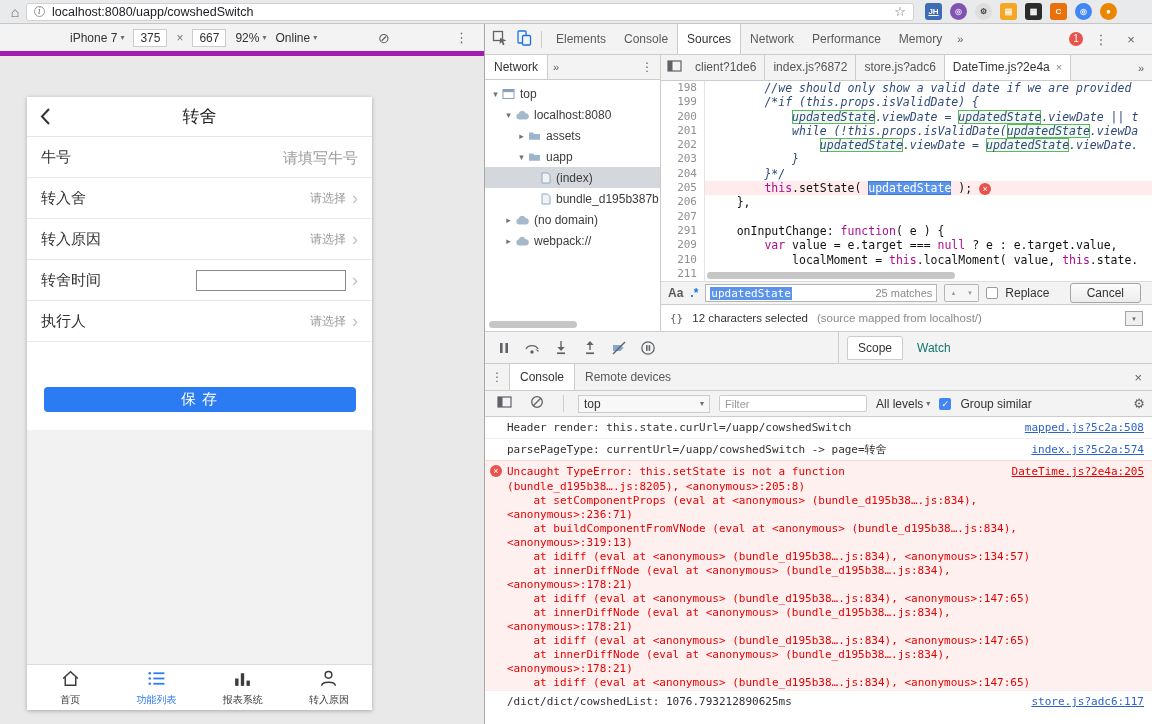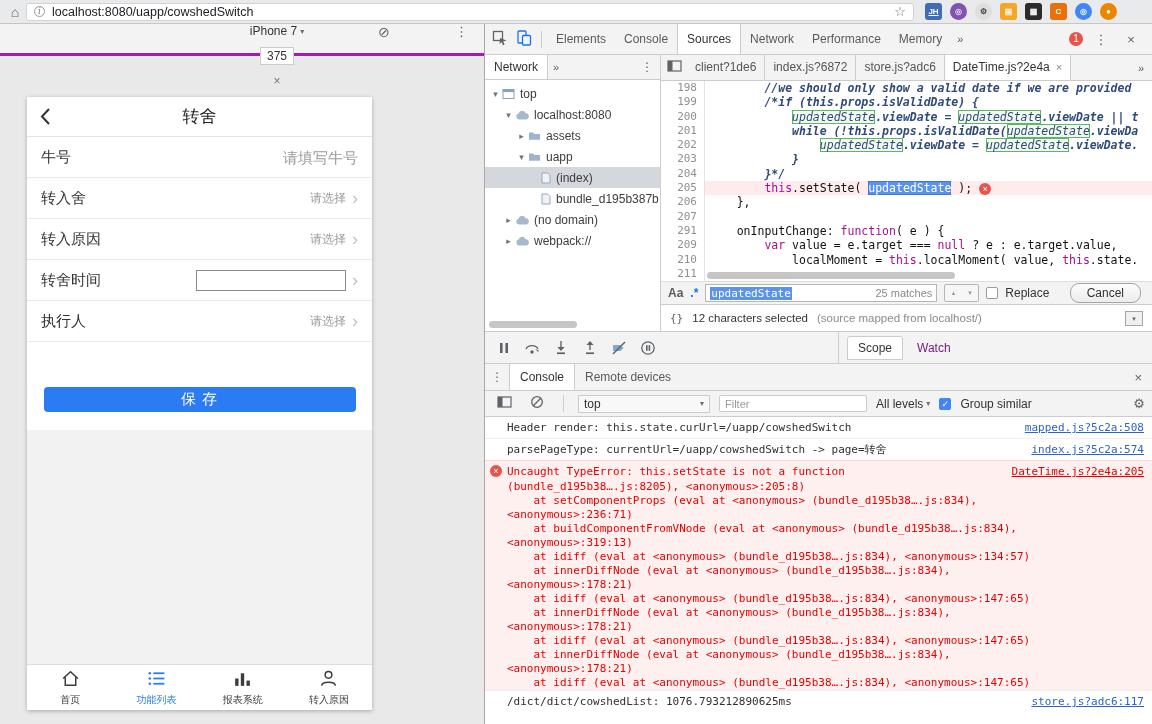--- a/index.html
+++ b/index.html
@@ -14,21 +14,21 @@
   #url-field { flex:0 0 888px; height:18px; background:#fff; border:1px solid #d2d2d2; border-radius:3px; display:flex; align-items:center; padding:0 7px; gap:7px; }
   #url-info { color:#7a7a7a; border:1px solid #9a9a9a; border-radius:50%; width:11px; height:11px; line-height:9px; text-align:center; font-size:9px; font-style:italic; font-family:"DejaVu Serif",serif; flex:0 0 auto;}
   #url-text { flex:1; font-size:12.5px; color:#202124; white-space:nowrap; overflow:hidden; }
   #url-star { color:#6e6e6e; font-size:13px; }
   #ext-icons { display:flex; align-items:center; gap:8px; margin-left:11px; }
   .ext { width:17px; height:17px; border-radius:3px; display:flex; align-items:center; justify-content:center; font-size:8px; font-weight:bold; flex:0 0 auto; }
   .ext.circle { border-radius:50%; }
 
   
   #left-pane { position:absolute; left:0; top:24px; width:484px; height:700px; background:#e9e9e9; }
-  #device-toolbar { height:32px; background:#f3f3f3; border-bottom:3px solid #a21caf; display:flex; align-items:center; gap:9px; padding-left:70px; position:relative; color:#333;flex-direction:column; }
+  #device-toolbar { height:32px; background:#f3f3f3; border-bottom:5px solid #a21caf; display:flex; align-items:center; gap:9px; padding-left:70px; position:relative; color:#333; }
   .dd { display:flex; align-items:center; }
   .dim-input { width:34px; height:18px; border:1px solid #ccc; background:#fff; text-align:center; line-height:16px; color:#333; font-size:12px; }
   #times { color:#777; }
   #rotate-icon { position:absolute; left:378px; color:#5f6368; font-size:14px; }
   #devtb-more { position:absolute; left:455px; color:#5f6368; font-size:13px; }
   #emulation { position:relative; height:667px; }
   #phone { position:absolute; left:27px; top:41px; width:345px; height:613px; background:#f2f2f2; box-shadow:0 1px 4px rgba(0,0,0,.28); }
   #app-sheet { background:#fff; }
   #app-header { height:40px; background:#fff; border-bottom:1px solid #e4e4e4; position:relative; display:flex; align-items:center; justify-content:center; }
   #back-chevron { position:absolute; left:13px; top:10px; }
@@ -78,52 +78,52 @@
   .file-tab { height:100%; line-height:25px; padding:0 8px; border-right:1px solid #ccc; color:#555; display:flex; align-items:center; gap:6px; white-space:nowrap; }
   .file-tab.active { background:#fff; color:#333; }
   .tab-close { color:#868686; font-size:11px; }
   #tabs-more { margin-left:auto; padding-right:8px; color:#5a5a5a; font-size:11px; }
 
   #code-area { height:200px; position:relative; overflow:hidden; font-family:"DejaVu Sans Mono",monospace; font-size:11.5px; background:#fff; }
   .code-line { display:flex; height:14.3px; line-height:14.3px; white-space:pre; }
   .gutter { width:44px; flex:0 0 44px; text-align:right; padding-right:7px; color:#909090; border-right:1px solid #e3e3e3; font-size:11px; }
   .line-content { flex:1; padding-left:4px; color:#111; }
   .code-line.error .line-content { background:#ffebeb; }
-  .tok-c { color:#2e4a7a; font-style:italic;font-weight:bold; }
+  .tok-c { color:#2e4a7a; font-style:italic; }
   .tok-cm { color:#2e4a7a; font-style:italic; box-shadow:inset 0 0 0 1px #5cb85c; background:rgba(92,184,92,.08); }
   .tok-k { color:#aa0d91; }
   .tok-cur { background:#5b93ea; color:#fff; box-shadow:inset 0 0 0 1px #3c78d8; }
   .err-badge { display:inline-block; width:12px; height:12px; border-radius:50%; background:#e8544b; color:#fff; font-size:9px; line-height:12px; text-align:center; margin-left:7px; font-family:"Liberation Sans",sans-serif; font-style:normal; }
   #code-hscroll { position:absolute; left:46px; bottom:2px; width:248px; height:7px; background:#c6c6c6; border-radius:4px; }
 
   #search-bar { height:24px; background:#f3f3f3; border-top:1px solid #ddd; border-bottom:1px solid #ccc; display:flex; align-items:center; padding:0 7px; gap:7px; font-size:12px; }
   #case-toggle { color:#5a5a5a; font-weight:bold; }
   #regex-toggle { color:#1a73e8; font-weight:bold; }
   #search-input-box { width:232px; height:18px; background:#fff; border:1px solid #b5b5b5; display:flex; align-items:center; padding:0 4px; font-family:"DejaVu Sans Mono",monospace; font-size:11px; }
   #search-value { background:#5b93ea; color:#fff; padding:0 1px; }
   #match-count { margin-left:auto; color:#8a8a8a; font-family:"Liberation Sans",sans-serif; font-size:11px; }
   .nav-btn { width:18px; height:18px; border:1px solid #b5b5b5; background:#f6f6f6; color:#9a9a9a; font-size:6px; line-height:16px; text-align:center; }
   .nav-btn.first { border-radius:2px 0 0 2px; }
   .nav-btn.second { margin-left:-8px; border-left:none; border-radius:0 2px 2px 0; }
   #replace-check { width:12px; height:12px; border:1px solid #9a9a9a; border-radius:2px; background:#fff; }
   #replace-label { color:#333; }
-  #cancel-btn { margin-left:auto; margin-right:4px; padding:2px 16px; border:1px solid #a5a5a5; border-radius:9px; background:linear-gradient(#fcfcfc,#ececec); color:#333; font-size:12px; }
+  #cancel-btn { margin-left:auto; margin-right:4px; padding:2px 16px; border:1px solid #a5a5a5; border-radius:3px; background:linear-gradient(#fcfcfc,#ececec); color:#333; font-size:12px; }
 
   #status-bar { height:26px; display:flex; align-items:center; gap:9px; padding:0 9px; background:#fff; font-size:11.5px; }
   #pp-icon { color:#5f6368; font-family:"DejaVu Sans Mono",monospace; font-size:11px; }
   #sel-text { color:#333; }
   #map-text { color:#8a8a8a; }
   #status-dd { margin-left:auto; width:18px; height:15px; border:1px solid #a5a5a5; background:#f0f0f0; text-align:center; line-height:13px; font-size:7px; color:#666; }
 
   
   #debug-bar { height:33px; background:#f3f3f3; border-top:1px solid #ccc; border-bottom:1px solid #ccc; display:flex; }
   #debug-icons { flex:0 0 354px; display:flex; align-items:center; gap:13px; padding-left:12px; border-right:1px solid #ccc; }
   #debug-icons svg { display:block; }
   #debug-side { flex:1; display:flex; align-items:center; padding-left:8px; gap:4px; font-size:12px; }
-  .side-tab { padding:4px 10px; color:#701a75; }
+  .side-tab { padding:4px 10px; color:#0f766e; }
   .side-tab.active { background:#fff; border:1px solid #ccc; border-radius:3px 3px 0 0; color:#333; margin-bottom:-1px; }
 
   
   #console-drawer { height:360px; display:flex; flex-direction:column; }
   #console-tabs { height:27px; background:#f3f3f3; border-bottom:1px solid #ccc; display:flex; align-items:center; }
   #console-tab-menu { width:24px; text-align:center; color:#5f6368; }
   .con-tab { padding:0 10px; line-height:26px; color:#5a5a5a; height:100%; }
   .con-tab.active { background:#fff; color:#333; border-left:1px solid #ccc; border-right:1px solid #ccc; }
   #console-close { margin-left:auto; padding-right:10px; color:#5f6368; font-size:13px; }
   #console-toolbar { height:26px; background:#f3f3f3; border-bottom:1px solid #ccc; display:flex; align-items:center; gap:9px; padding:0 7px; }

